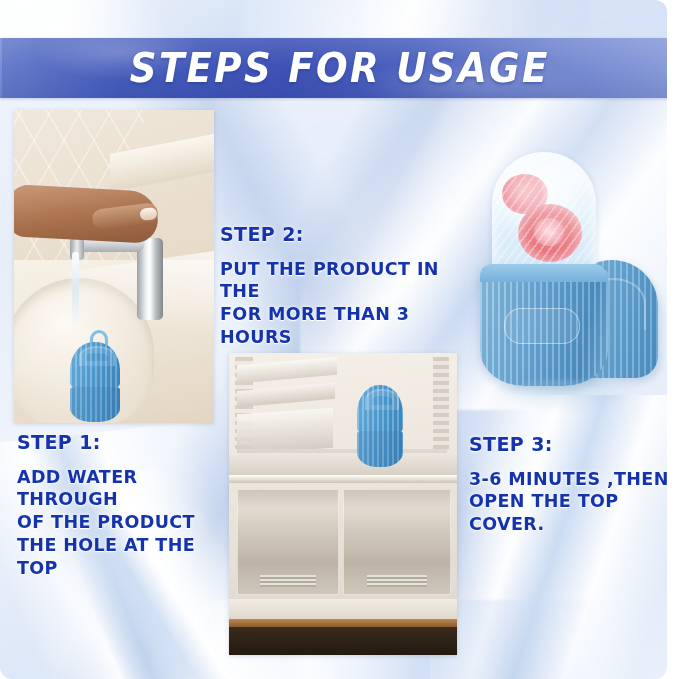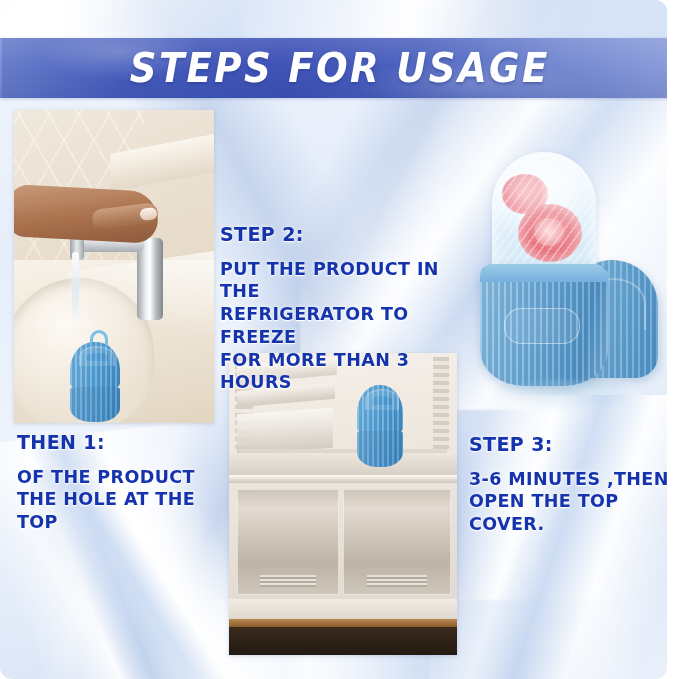--- a/index.html
+++ b/index.html
@@ -277,32 +277,32 @@
       <div class="frost"></div>
     </div>
     <div class="holder">
       <div class="collar"></div>
       <div class="label"></div>
     </div>
     <div class="reflect"></div>
   </div>
 
   <div class="step" id="step1">
-    <span class="head">THEN 1:</span>
+    <span class="head">STEP 1:</span>
     <span class="body">
+      <span class="ln">ADD WATER THROUGH</span>
       <span class="ln">OF THE PRODUCT</span>
       <span class="ln">THE HOLE AT THE TOP</span>
     </span>
   </div>
 
   <div class="step" id="step2">
     <span class="head">STEP 2:</span>
     <span class="body">
       <span class="ln">PUT THE PRODUCT IN THE</span>
-      <span class="ln">REFRIGERATOR TO FREEZE</span>
       <span class="ln">FOR MORE THAN 3 HOURS</span>
     </span>
   </div>
 
   <div class="step" id="step3">
     <span class="head">STEP 3:</span>
     <span class="body">
       <span class="ln">3-6 MINUTES ,THEN</span>
       <span class="ln">OPEN THE TOP COVER.</span>
     </span>

